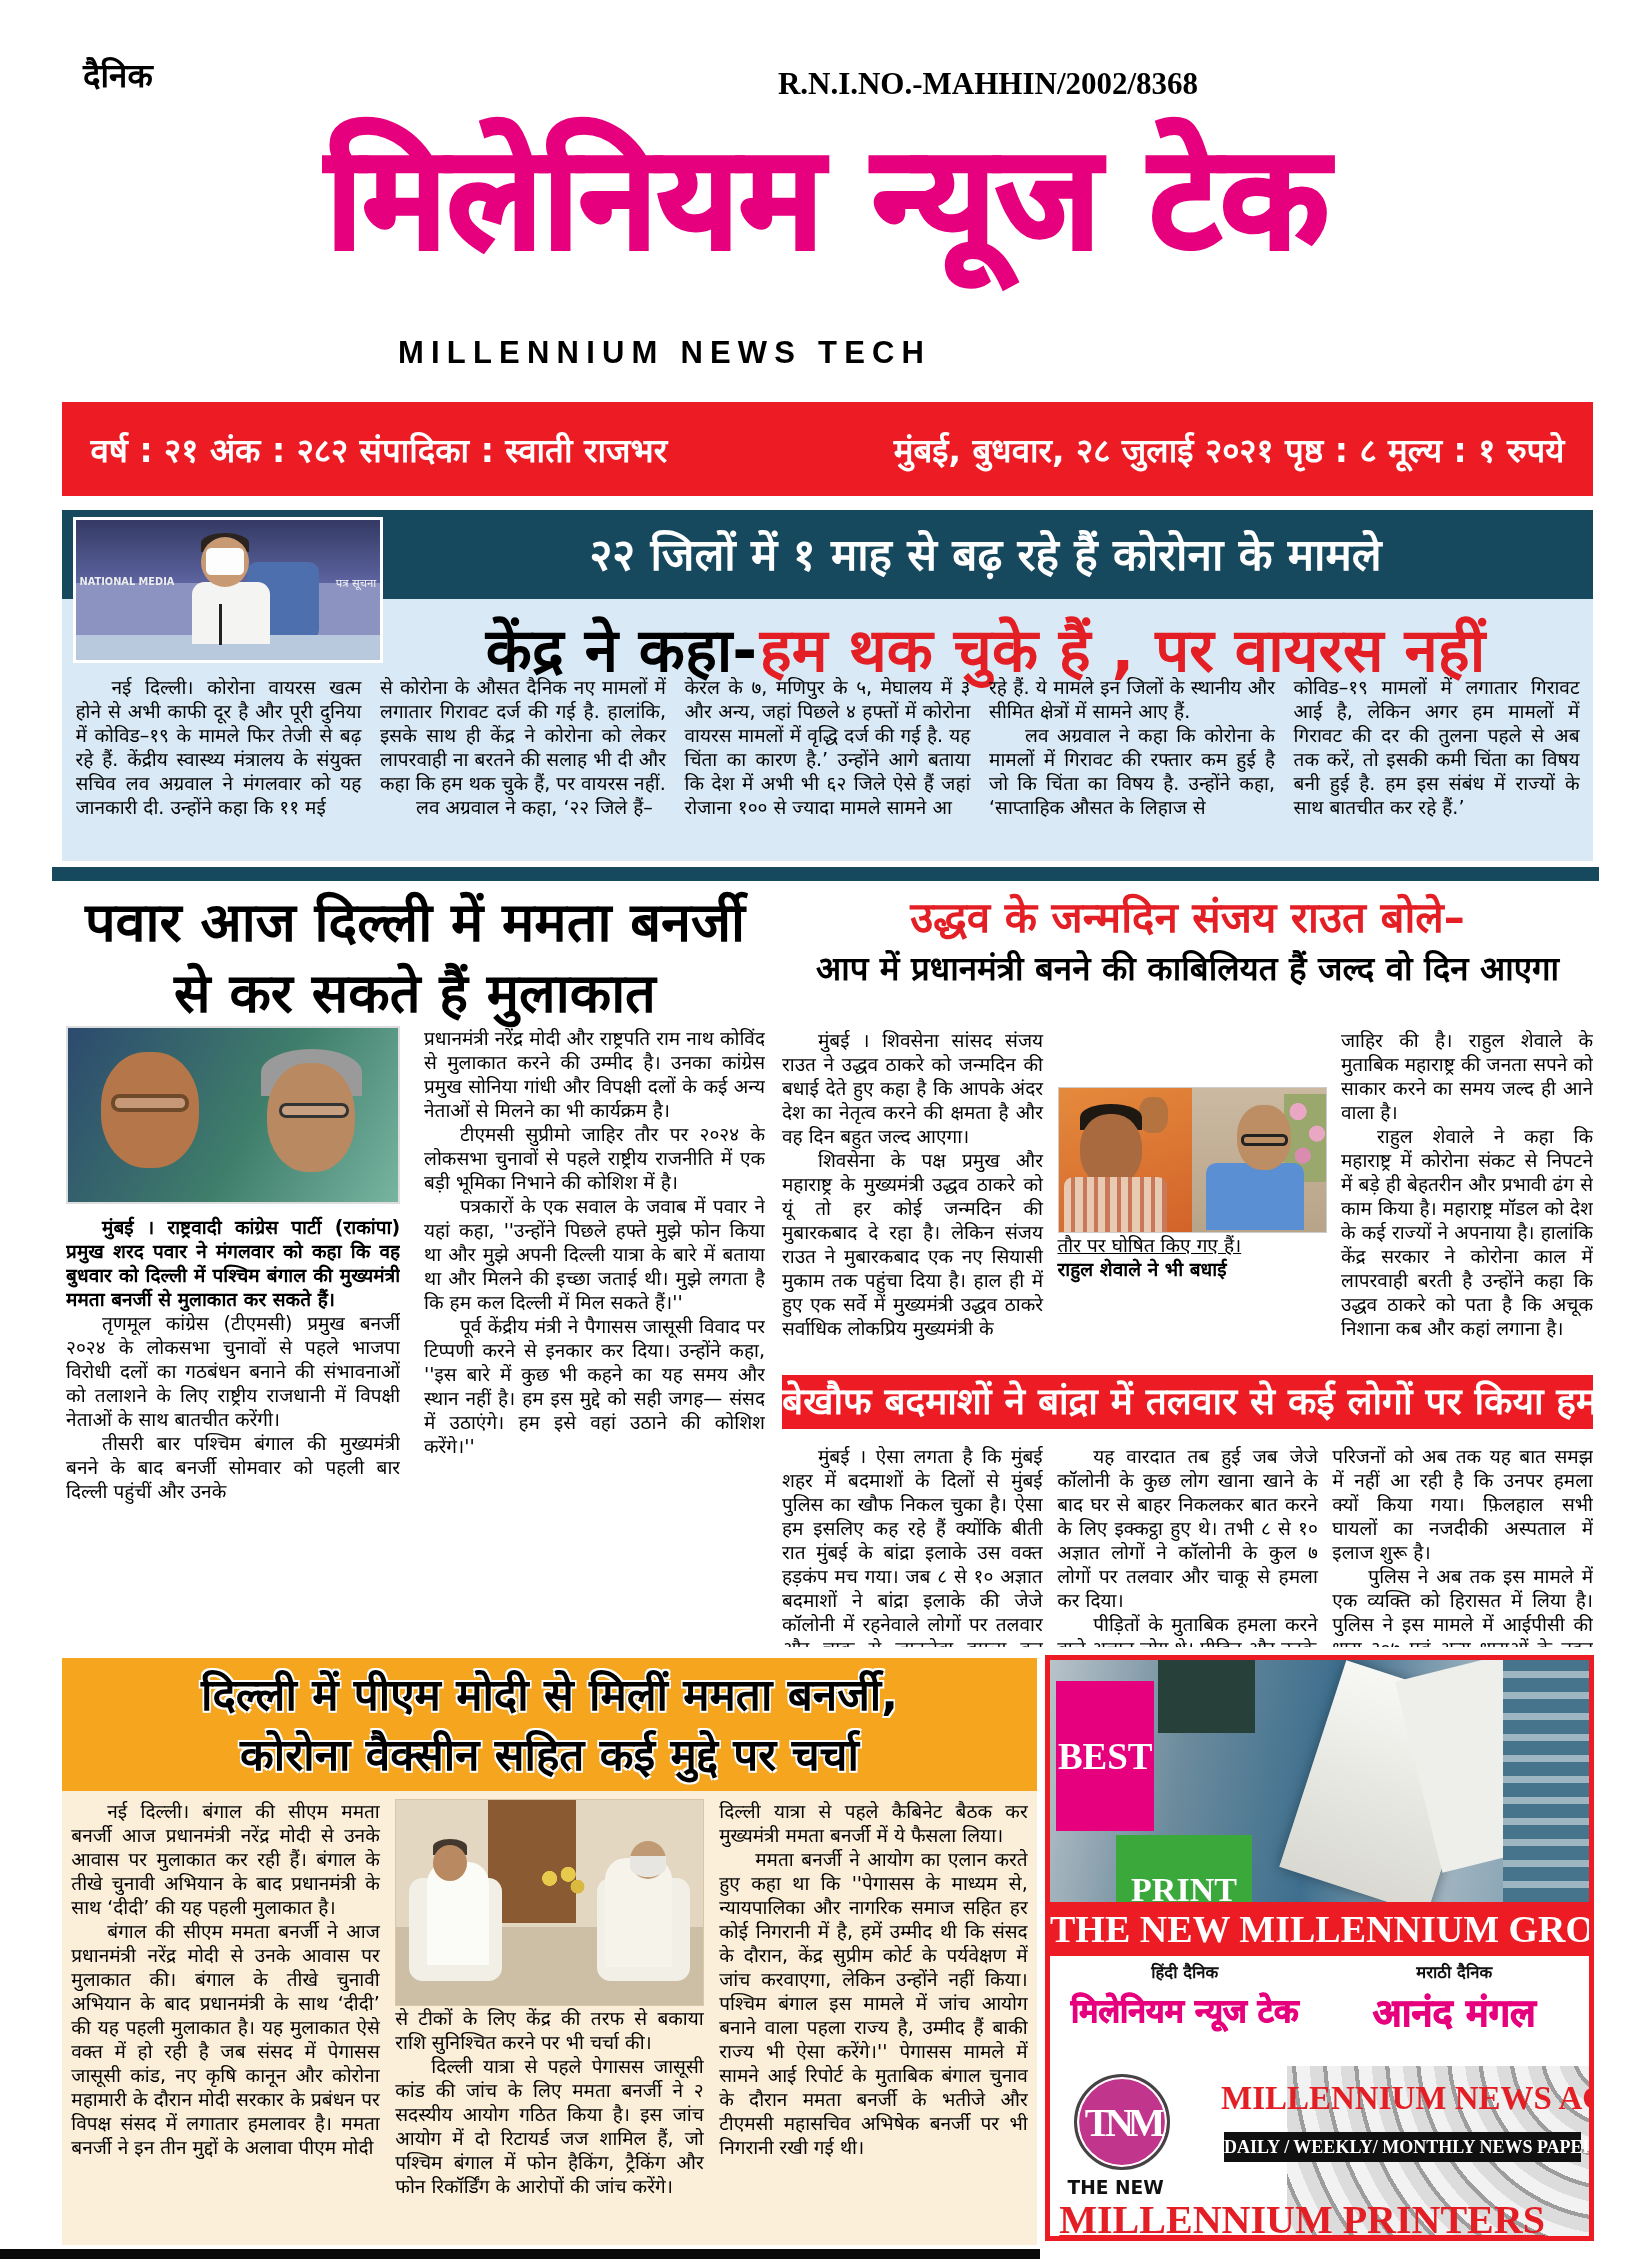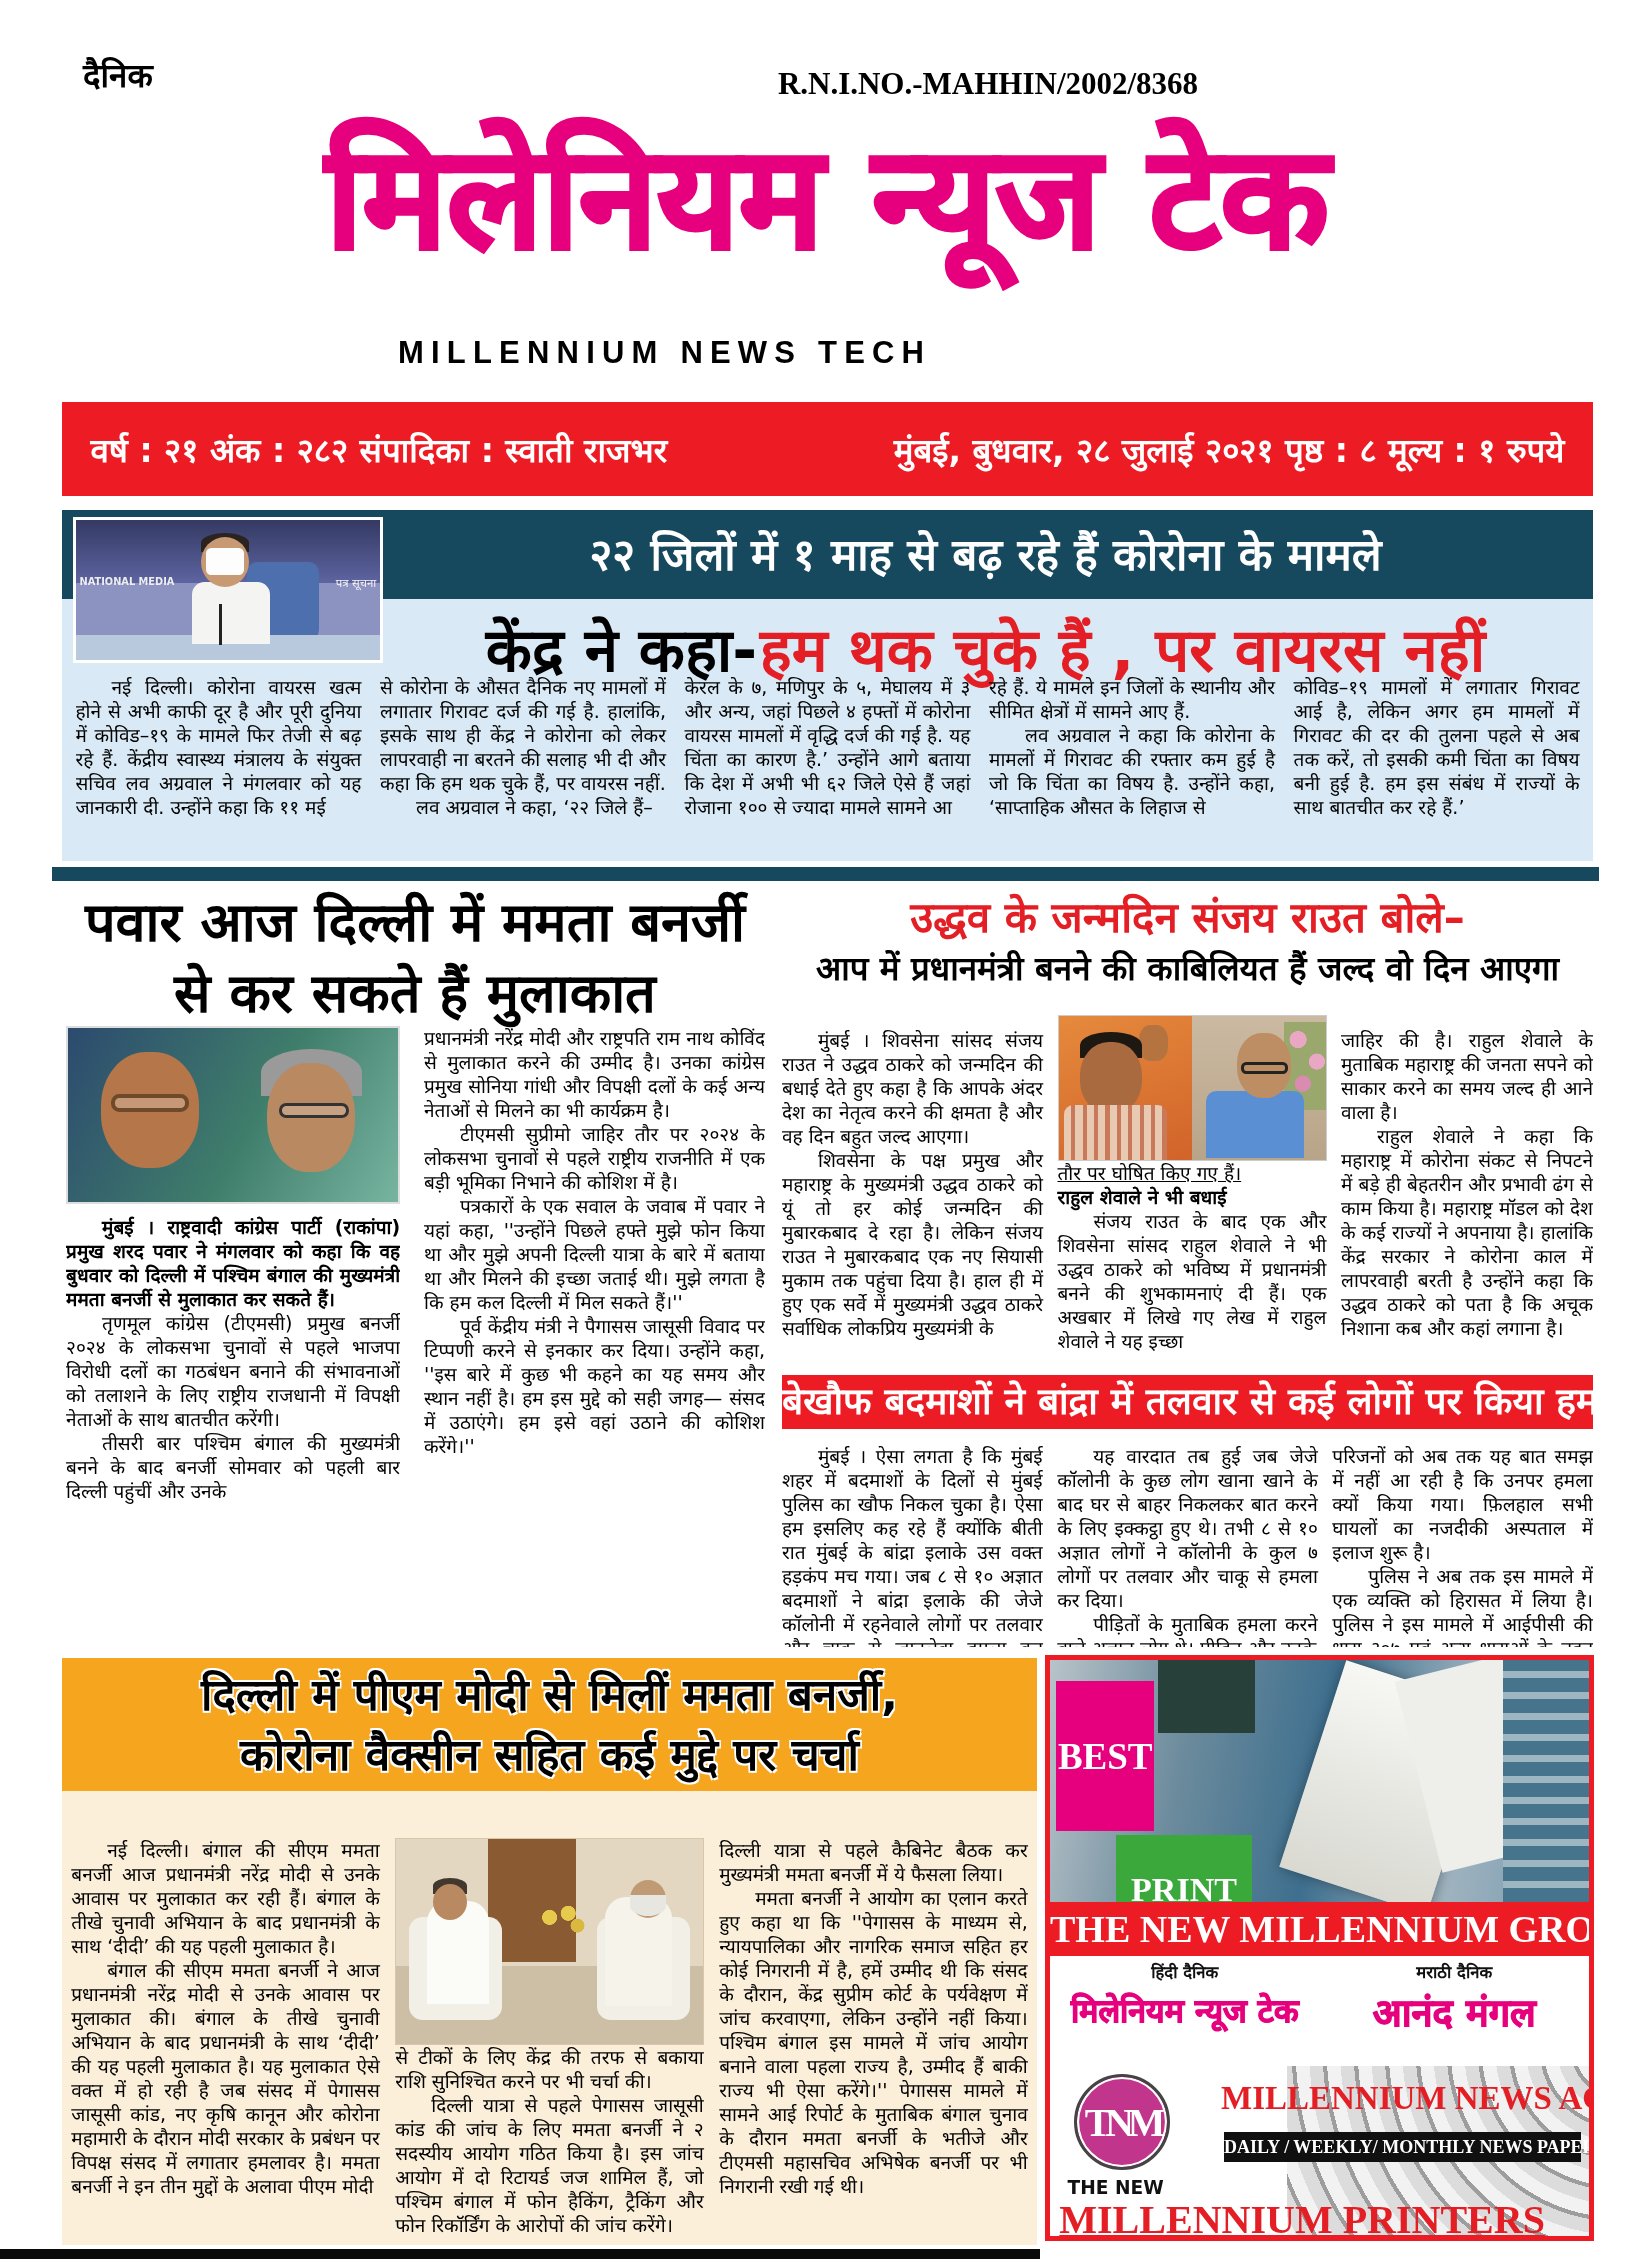--- a/index.html
+++ b/index.html
@@ -98,21 +98,21 @@
   .bandra-cols > div{flex:1;}
 
   
   .mamata{position:absolute;left:62px;top:1658px;width:975px;height:721px;overflow:hidden;}
   .mm-orange{position:absolute;left:0;top:0;width:100%;height:133px;background:#f6a51f;
        display:flex;flex-direction:column;justify-content:center;}
   .mm-orange div{text-align:center;font-size:44px;line-height:1.35;font-weight:900;color:#000;
        text-shadow:1.6px 1.6px 0 #fff,-1.6px -1.6px 0 #fff,1.6px -1.6px 0 #fff,-1.6px 1.6px 0 #fff;}
   .mm-body{position:absolute;left:0;top:133px;width:100%;height:454px;background:#fcefd9;
        display:flex;gap:15.5px;padding:8.3px 9.3px;overflow:hidden;}
-  .mm-body > div{flex:1;margin-top:39px;}
+  .mm-body > div{flex:1;}
   .mm-photo{position:relative;width:100%;height:207px;overflow:hidden;border:1.6px solid #d8c7ab;
        background:linear-gradient(180deg,#e3d7c2 0 62%,#cdbfa6 62% 100%);}
   .mp-door{position:absolute;left:30%;top:0;width:88px;height:60%;background:#8a5a33;}
   .mp-chair1{position:absolute;left:4%;top:38%;width:93px;height:103px;background:#f2efe6;border-radius:13.5px;}
   .mp-chair2{position:absolute;right:4%;top:38%;width:93px;height:103px;background:#f2efe6;border-radius:13.5px;}
   .mp-fig1{position:absolute;left:10%;top:30%;width:62px;height:103px;background:#fbfbf7;border-radius:21px 21px 0 0;}
   .mp-head1{position:absolute;left:12%;top:22%;width:34px;height:36px;background:#b98a62;border-radius:50%;}
   .mp-hair1{position:absolute;left:12%;top:19%;width:34px;height:15.5px;background:#42382e;border-radius:50% 50% 0 0;}
   .mp-fig2{position:absolute;right:10%;top:28%;width:67px;height:109px;background:#f6f3ea;border-radius:21px 21px 0 0;}
   .mp-head2{position:absolute;right:12%;top:20%;width:36px;height:38px;background:#c09a74;border-radius:50%;}
@@ -256,21 +256,20 @@
           <div class="up-head1" data-name="photo-raut-face"></div>
           <div class="up-shirt1" data-name="photo-raut-kurta"></div>
           <div class="up-right" data-name="photo-uddhav-panel"></div>
           <div class="up-flower" data-name="photo-flowers"></div>
           <div class="up-shirt2" data-name="photo-uddhav-shirt"></div>
           <div class="up-head2" data-name="photo-uddhav-face"></div>
           <div class="up-glass2" data-name="photo-uddhav-glasses"></div>
         </div>
         <p class="ud-caption" data-name="photo-caption">तौर पर घोषित किए गए हैं।</p>
         <p class="ud-subhead" data-name="uddhav-subhead">राहुल शेवाले ने भी बधाई</p>
-        <p class="ind" data-name="paragraph">संजय राउत के बाद एक और शिवसेना सांसद राहुल शेवाले ने भी उद्धव ठाकरे को भविष्य में प्रधानमंत्री बनने की शुभकामनाएं दी हैं। एक अखबार में लिखे गए लेख में राहुल शेवाले ने यह इच्छा</p>
       </div>
       <div class="ud-c3" data-name="uddhav-column-3">
         <p data-name="paragraph">जाहिर की है। राहुल शेवाले के मुताबिक महाराष्ट्र की जनता सपने को साकार करने का समय जल्द ही आने वाला है।</p>
         <p class="ind" data-name="paragraph">राहुल शेवाले ने कहा कि महाराष्ट्र में कोरोना संकट से निपटने में बड़े ही बेहतरीन और प्रभावी ढंग से काम किया है। महाराष्ट्र मॉडल को देश के कई राज्यों ने अपनाया है। हालांकि केंद्र सरकार ने कोरोना काल में लापरवाही बरती है उन्होंने कहा कि उद्धव ठाकरे को पता है कि अचूक निशाना कब और कहां लगाना है।</p>
       </div>
     </div>
   </div>
 
   <div class="bandra-banner" data-name="bandra-banner-headline">बेखौफ बदमाशों ने बांद्रा में तलवार से कई लोगों पर किया हमला</div>
   <div class="bandra-cols news" data-name="bandra-story">

